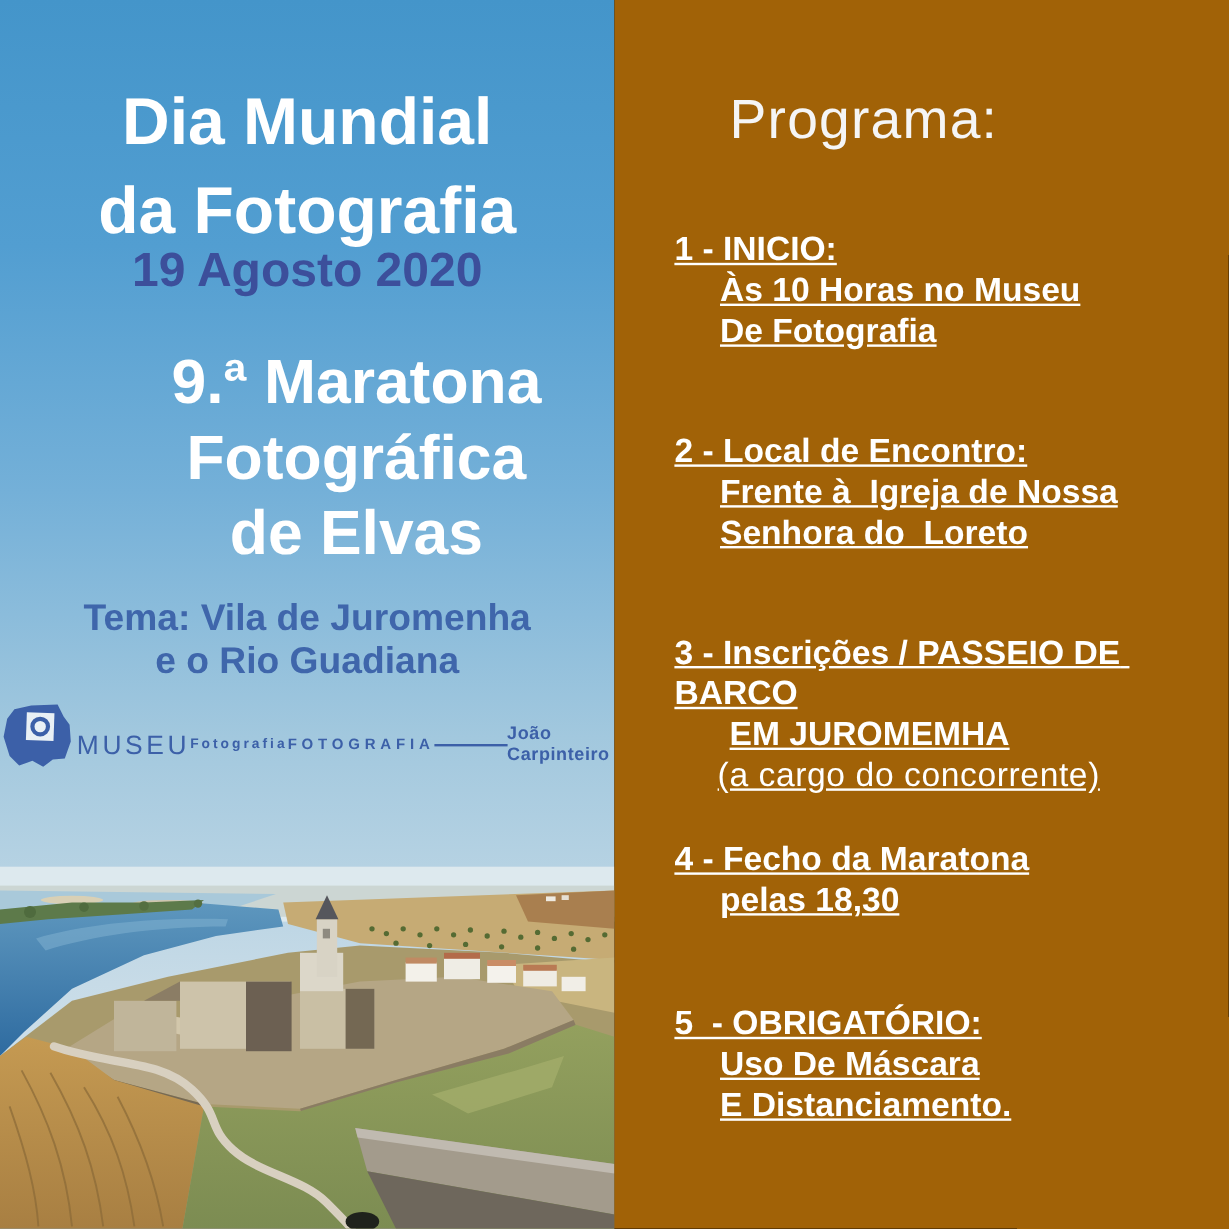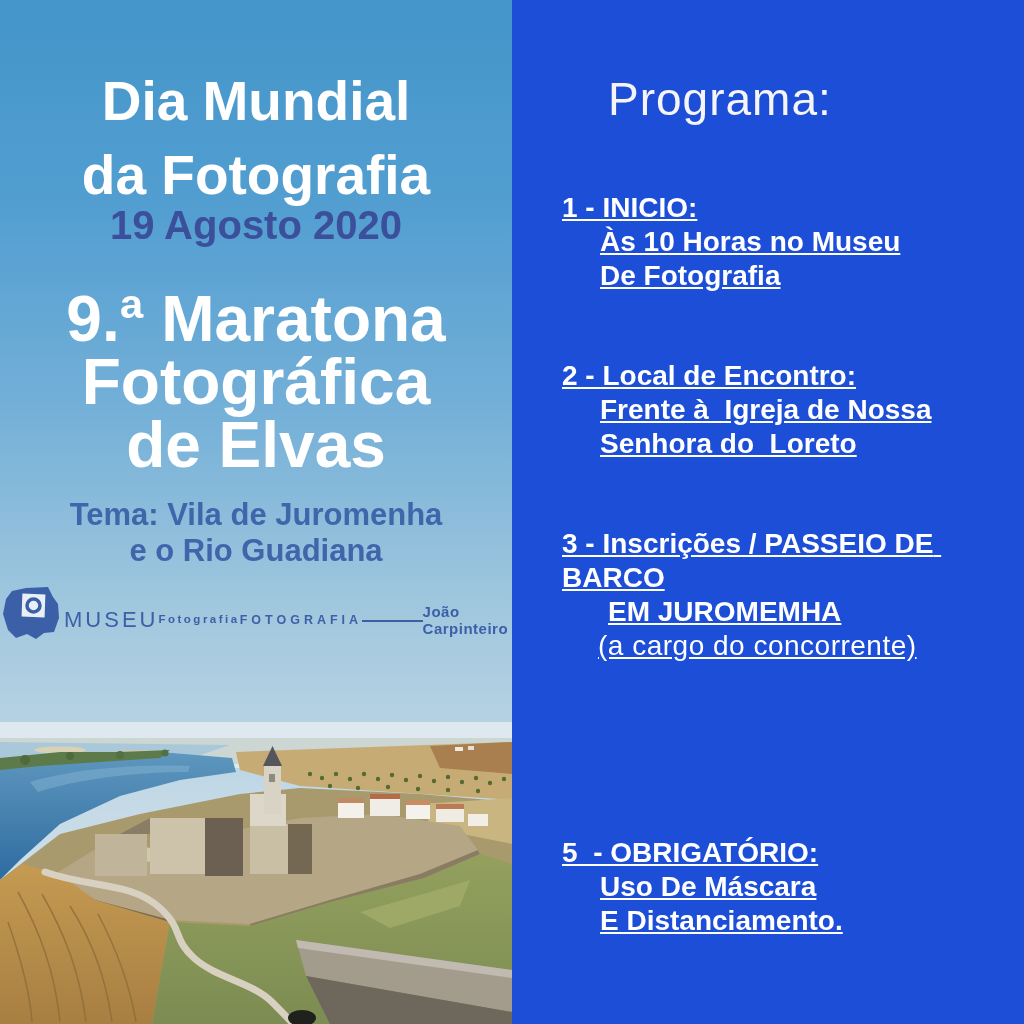--- a/index.html
+++ b/index.html
@@ -9,36 +9,36 @@
   }
   
   .left-panel{
     position:absolute;left:0;top:0;width:512px;height:1024px;
     background:linear-gradient(to bottom,
       #4495ca 0%, #529ed1 20%, #74b0d8 40%, #a2c8de 60%, #c7dbe7 80%, #dae8ee 100%);
   }
   .lp-text{position:absolute;width:512px;text-align:center;color:#fff;}
   .main-title{top:64px;font-size:55px;line-height:74px;font-weight:bold;letter-spacing:0px;}
   .event-date{top:203px;font-size:40px;font-weight:bold;color:#3c4f9b;}
-  .sub-title{top:288px;font-size:64px;line-height:63px;font-weight:bold;}
+  .sub-title{top:288px;font-size:52px;line-height:63px;font-weight:bold;padding-left:41px;}
   .theme{top:497px;font-size:31px;line-height:36px;font-weight:700;color:#3f66ab;}
   .logo-block{
     position:absolute;top:582px;left:0;width:512px;
     display:flex;flex-direction:row;align-items:center;color:#3c60a8;
   }
   .logo-museum{font-size:22px;font-weight:500;letter-spacing:3px;margin-top:4px;}
   .logo-municipal{font-size:11.5px;font-weight:bold;letter-spacing:2.5px;margin-top:2px;}
   .logo-fotografia{font-size:12.5px;font-weight:bold;letter-spacing:4px;margin-top:3px;}
   .logo-rule{width:86px;height:2px;background:#3c60a8;margin-top:5px;}
   .logo-signature{font-size:15px;font-weight:bold;margin-top:3px;letter-spacing:0.5px;}
   .photo{position:absolute;left:0;bottom:0;width:512px;height:302px;display:block;}
   
   .right-panel{
     position:absolute;left:512px;top:0;width:512px;height:1024px;
-    background:#1d4ed8;color:#ffffff;
+    background:#a16207;color:#ffffff;
   }
   .program-heading{
     position:absolute;left:96px;top:72px;
     font-size:46px;font-weight:300;letter-spacing:1px;color:#f5f5f5;
   }
   .program-item{position:absolute;left:50px;font-size:28px;line-height:34px;font-weight:bold;}
   .program-item div{white-space:pre-wrap;text-decoration:underline;}
   .pi-1{top:191px;}
   .pi-2{top:359px;}
   .pi-3{top:527px;}
@@ -218,20 +218,24 @@
       <div class="cont">Frente à  Igreja de Nossa</div>
       <div class="cont">Senhora do  Loreto</div>
     </div>
 
     <div class="program-item pi-3">
       <div>3 - Inscrições / PASSEIO DE BARCO</div>
       <div class="cont-deep">EM JUROMEMHA</div>
       <div class="light-note">(a cargo do concorrente)</div>
     </div>
 
+    <div class="program-item pi-4">
+      <div>4 - Fecho da Maratona</div>
+      <div class="cont">pelas 18,30</div>
+    </div>
 
     <div class="program-item pi-5">
       <div>5  - OBRIGATÓRIO:</div>
       <div class="cont">Uso De Máscara</div>
       <div class="cont">E Distanciamento.</div>
     </div>
   </div>
 
 </div>
 

